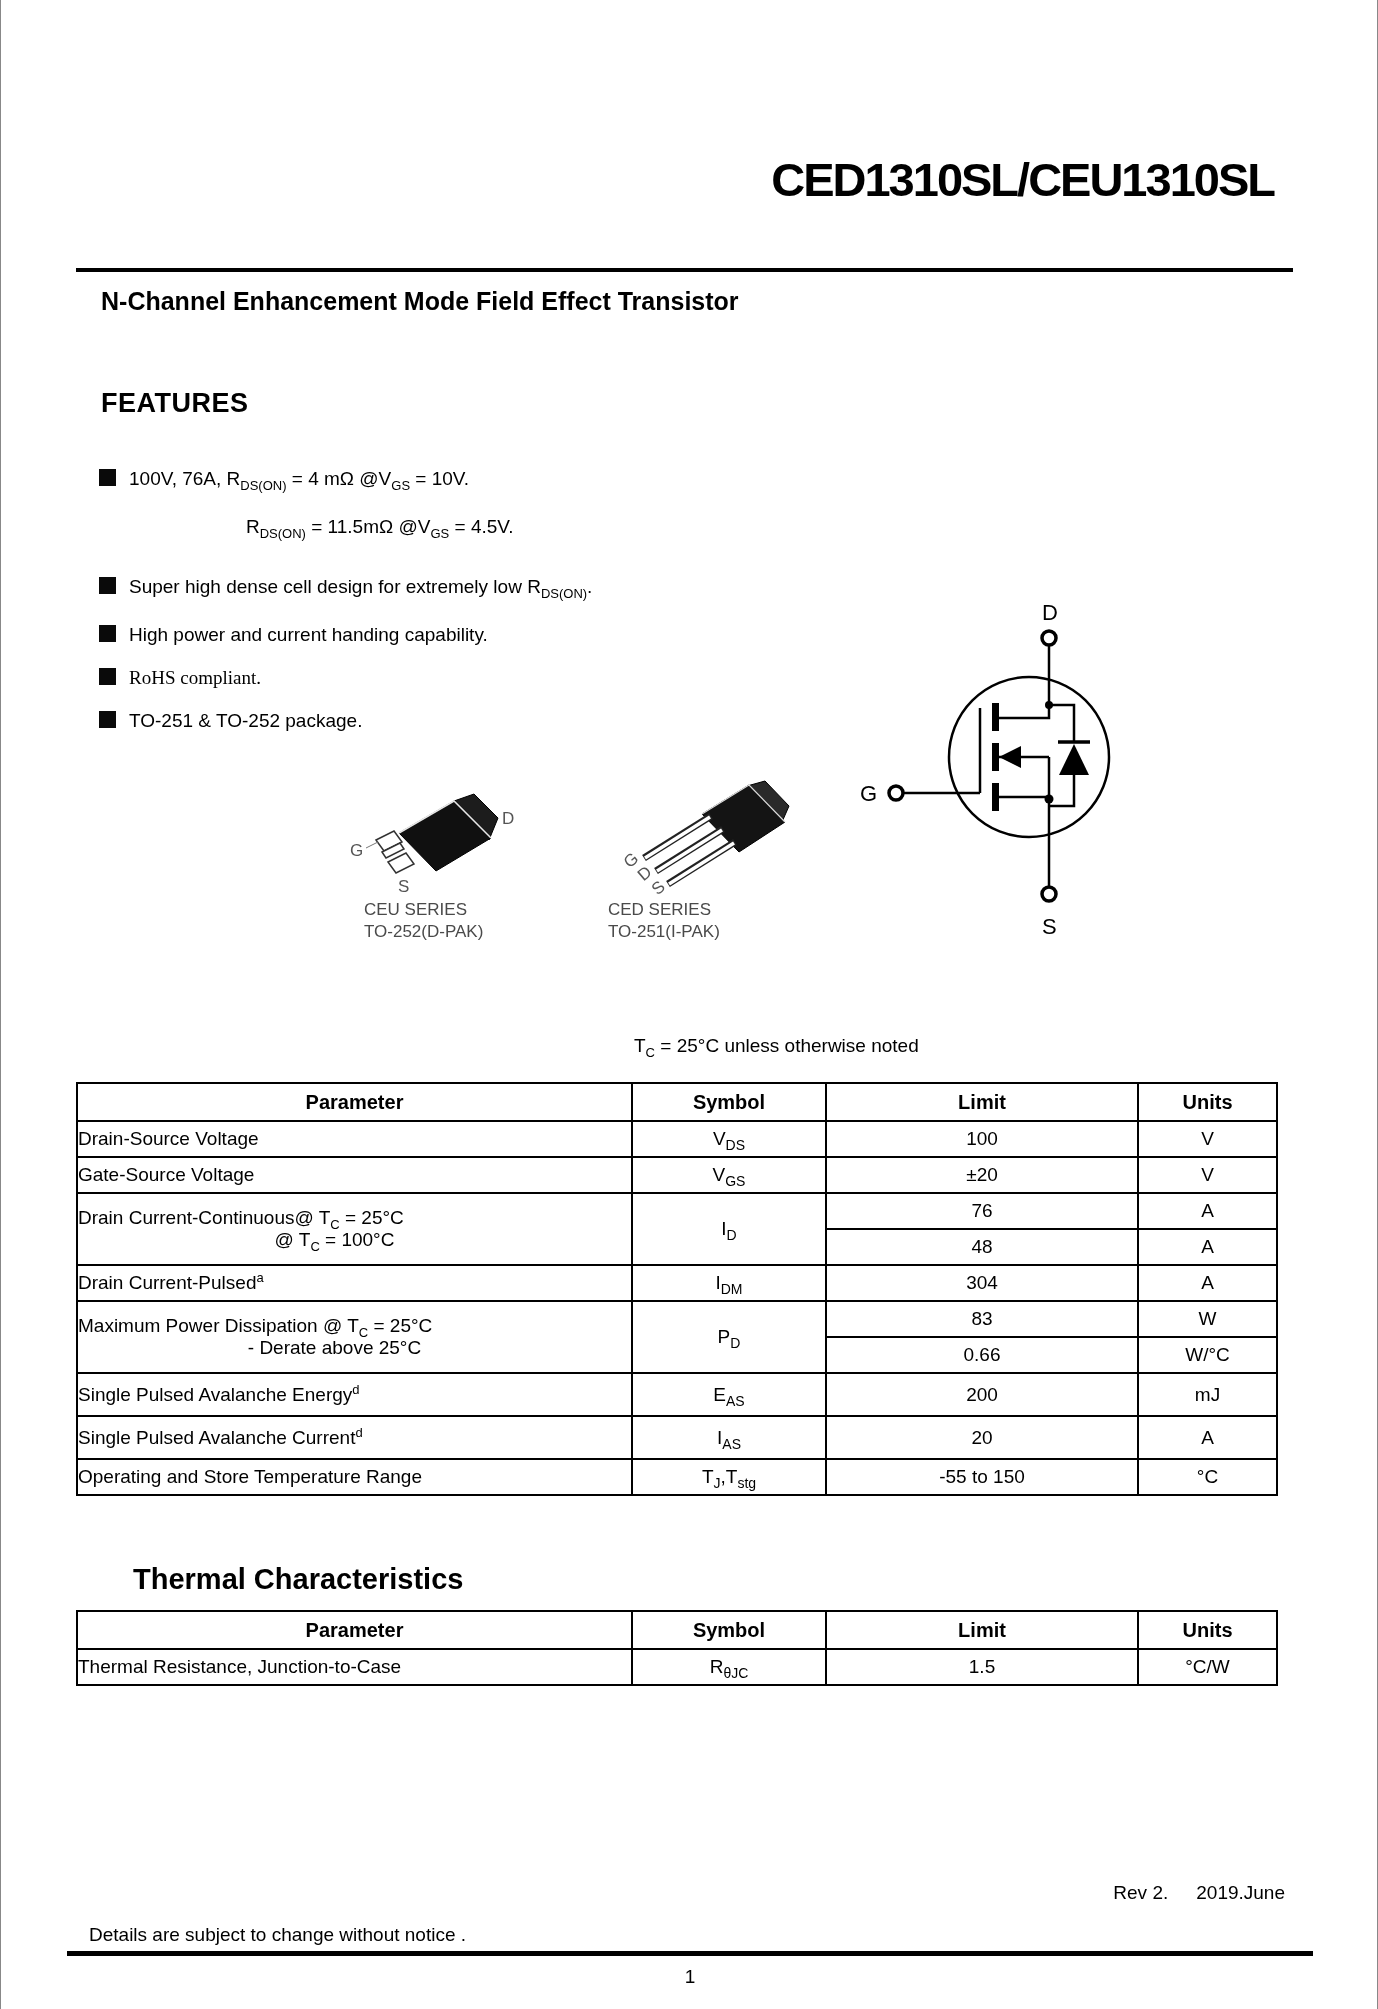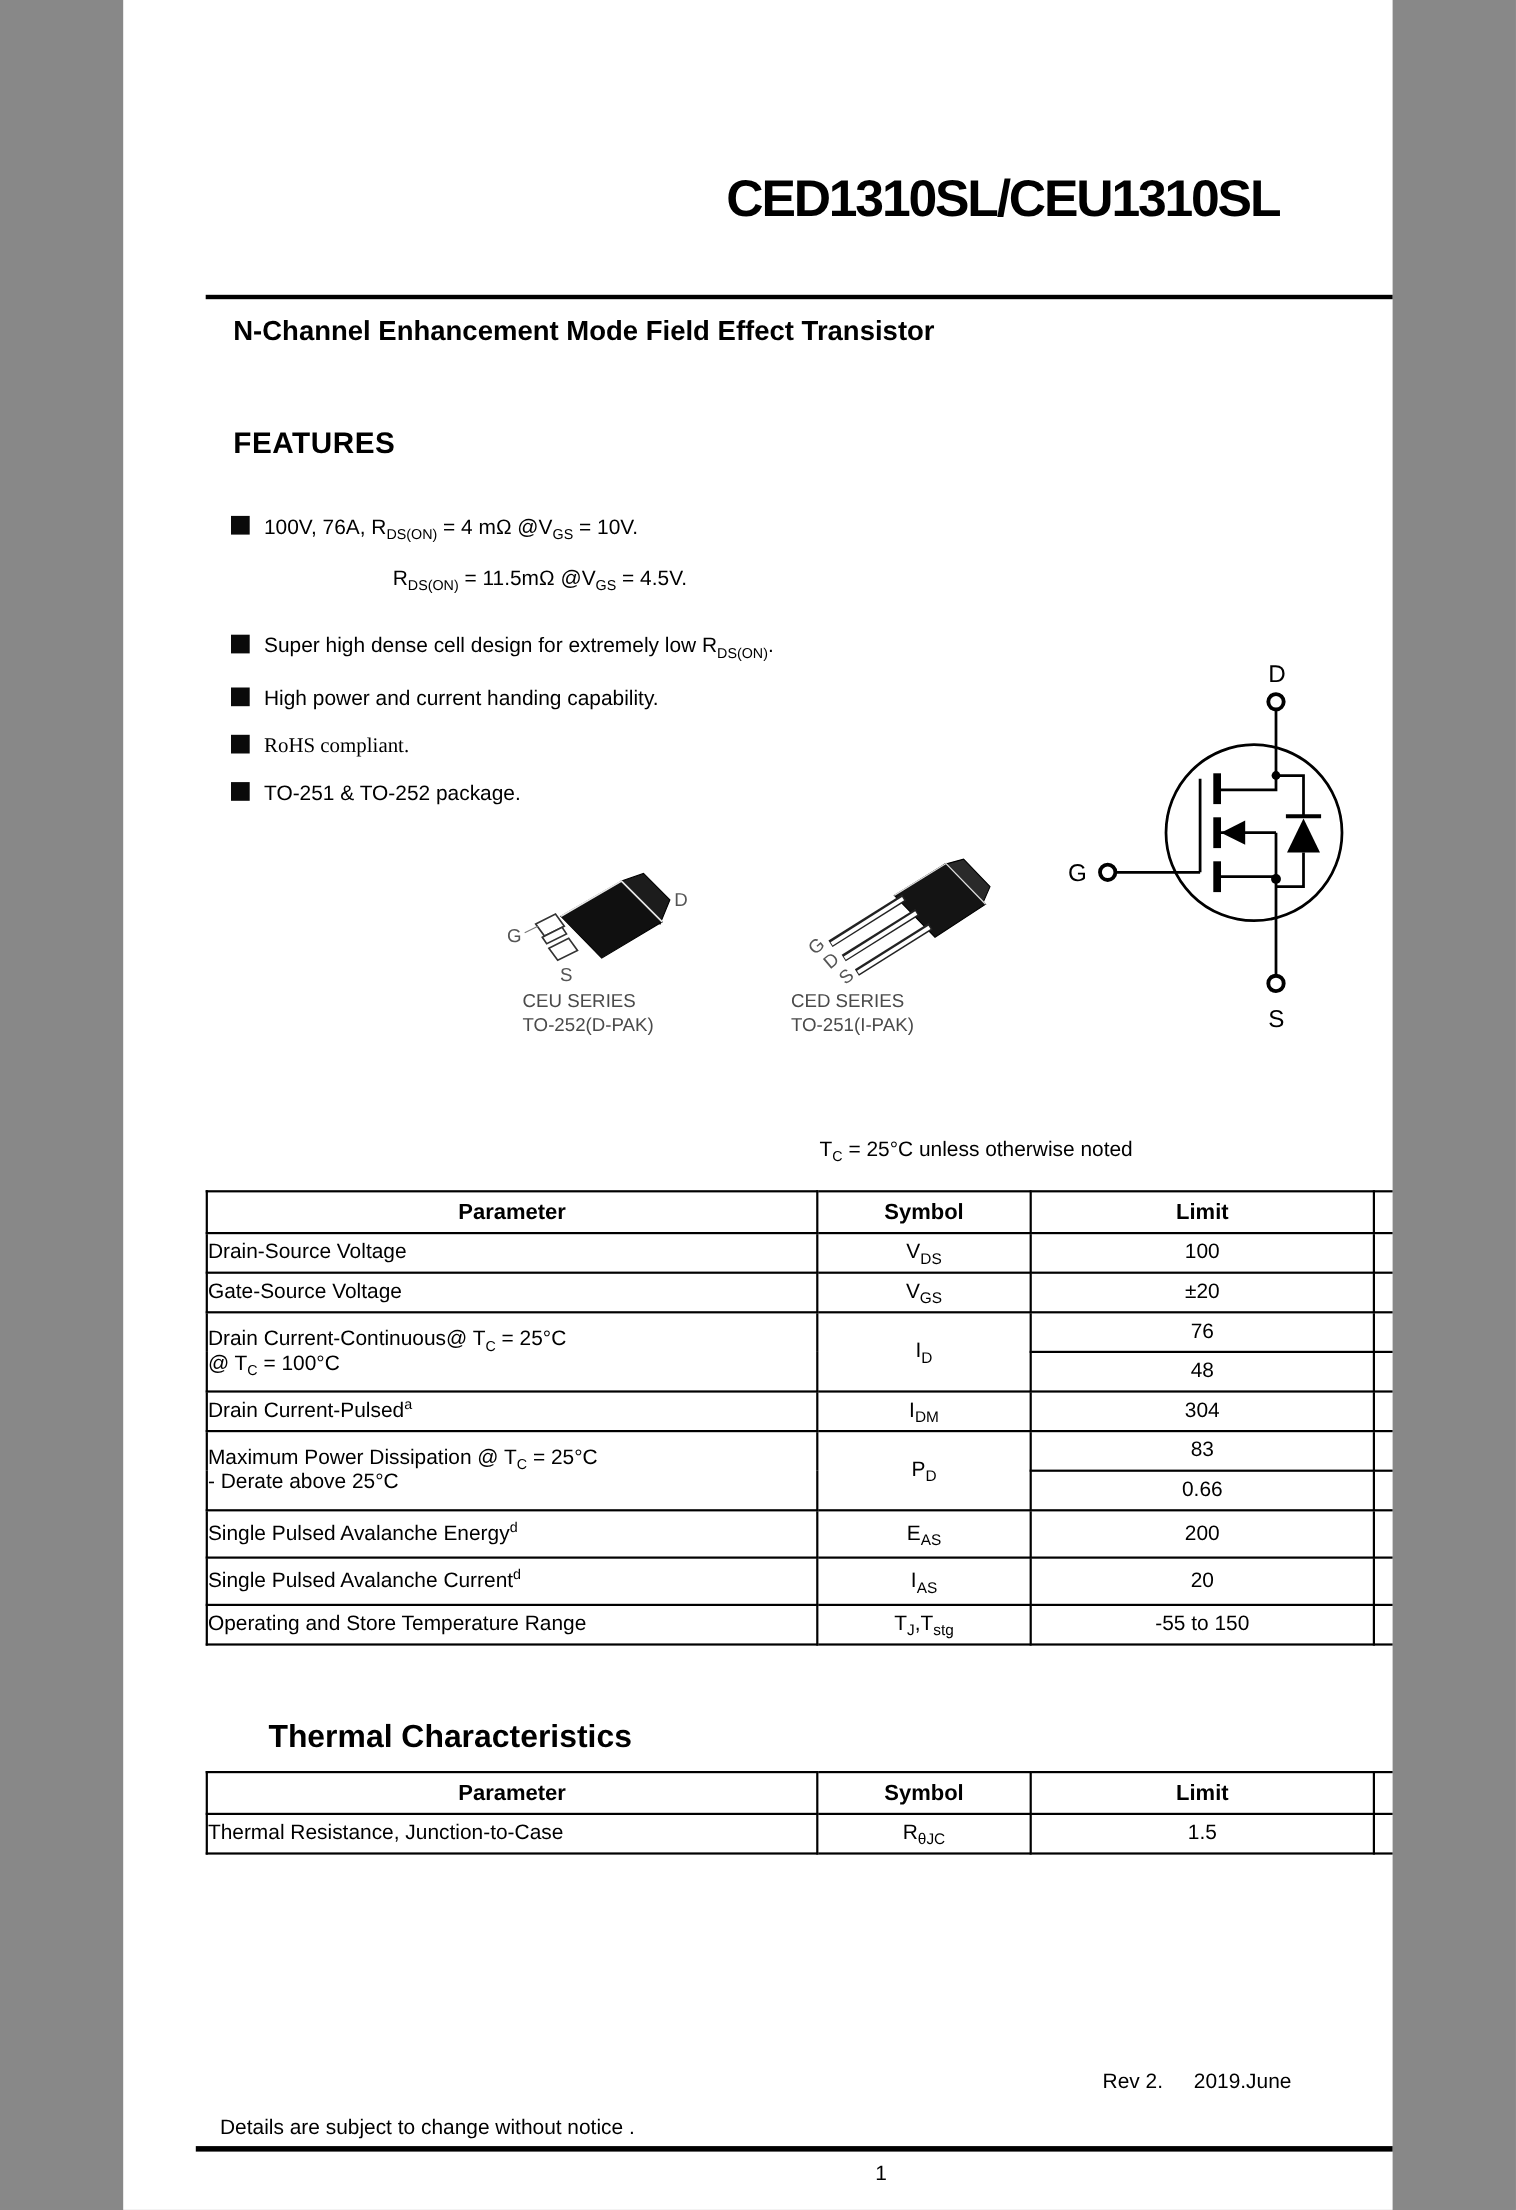--- a/index.html
+++ b/index.html
@@ -1,16 +1,16 @@
 <!DOCTYPE html>
 <html><head>
 <meta charset="utf-8">
 <style>
   html,body{margin:0;padding:0;background:#888;}
-  .page{position:relative;width:1154px;height:2009px;background:#ffffff;
+  .page{position:relative;width:1376px;height:2009px;background:#ffffff;
         font-family:"Liberation Sans","DejaVu Sans",sans-serif;color:#000;overflow:hidden;margin:0 auto;}
   .abs{position:absolute;}
   .title{font-size:47px;font-weight:bold;letter-spacing:-2px;white-space:nowrap;}
   .subtitle{font-size:25px;font-weight:bold;}
   .h-features{font-size:27px;font-weight:bold;letter-spacing:0.5px;}
   .h-amr{font-size:28px;font-weight:bold;white-space:nowrap;}
   .h-thermal{font-size:29px;font-weight:bold;}
   .rule{background:#000;}
   .feat{font-size:19px;white-space:nowrap;}
   .feat .sq{display:inline-block;width:17px;height:17px;background:#0a0a0a;margin-right:13px;position:relative;top:1px;}
@@ -21,21 +21,21 @@
   table.dtable{border-collapse:collapse;table-layout:fixed;}
   table.dtable th,table.dtable td{border:2px solid #000;font-size:19px;padding:0;overflow:hidden;}
   table.dtable th{font-size:20px;font-weight:bold;text-align:center;height:36px;}
   td.param{text-align:left;padding-left:18px;}
   td.sym{text-align:center;font-size:20px;margin-left:16px;}
   td.sym sub{font-size:14px;}
   td.lim,td.unit{text-align:center;}
   tr.r35 td{height:34px;}
   tr.r41 td{height:41px;}
   .pline{white-space:nowrap;}
-  .pline2{text-align:left;padding-right:40px;}
+  .pline2{text-align:center;padding-right:40px;}
   .footer-text{font-size:19px;white-space:nowrap;}
   .pagenum{font-size:19px;text-align:center;}
   svg text{font-family:"Liberation Sans","DejaVu Sans",sans-serif;}
 </style>
 </head>
 <body>
 
 <div class="page">
 
   <div class="abs title" style="right:103px;top:152px;">CED1310SL/CEU1310SL</div>

